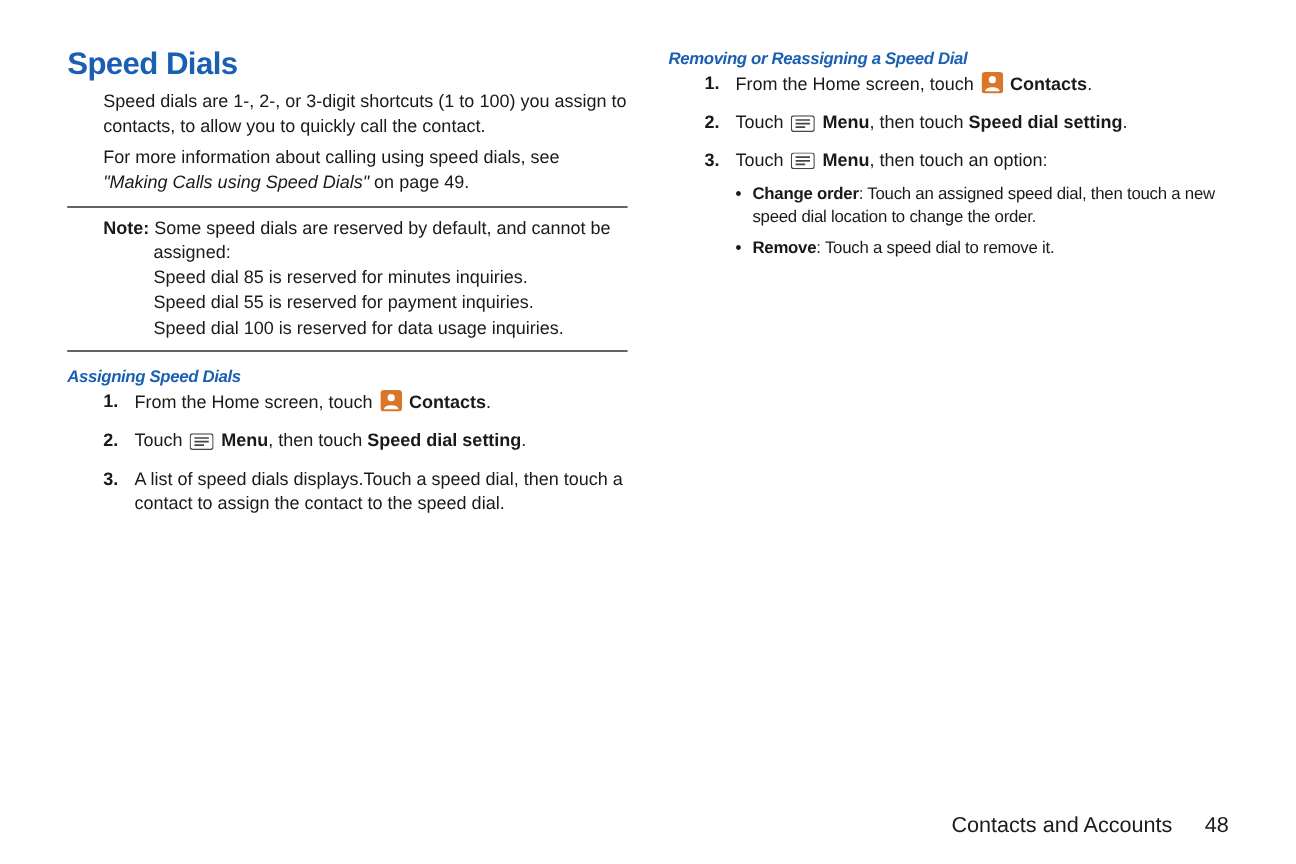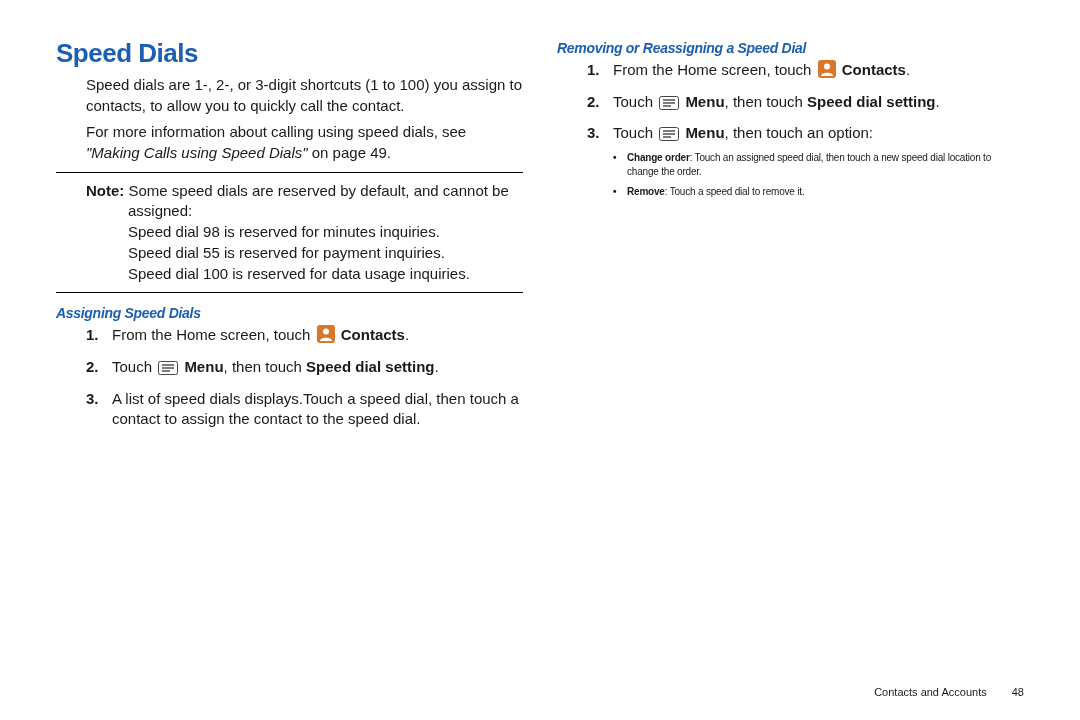--- a/index.html
+++ b/index.html
@@ -86,41 +86,41 @@
   }
   ul.bullets {
     list-style: none;
     padding: 0;
     margin: 4px 0 0 0;
   }
   ul.bullets > li {
     position: relative;
     padding-left: 14px;
     margin-bottom: 6px;
-    font-size: 10px;
+    font-size: 14px;
   }
   ul.bullets > li::before {
     content: "•";
     position: absolute;
     left: 0;
     font-weight: 700;
   }
   .b { font-weight: 700; }
   .i { font-style: italic; }
   .cond { letter-spacing: -0.2px; font-stretch: condensed; font-size: 14.5px; }
   .icon {
     display: inline-block;
     vertical-align: -3px;
     margin: 0 2px;
   }
   .footer {
     position: absolute;
     bottom: 22px;
     right: 56px;
-    font-size: 11px;
+    font-size: 18px;
   }
   .footer .pn {
     margin-left: 22px;
   }
 </style>
 </head>
 <body>
 
 <div class="page">
   <div class="cols">
@@ -131,21 +131,21 @@
       <p class="para">Speed dials are 1-, 2-, or 3-digit shortcuts (1 to 100) you assign to contacts, to allow you to quickly call the contact.</p>
 
       <p class="para">
         <span>For more information about calling using speed dials, see </span><span class="i">"Making Calls using Speed Dials"</span><span> on page 49.</span>
       </p>
 
       <div class="note-block">
         <p class="note-first">
           <span class="b">Note:</span><span> Some speed dials are reserved by default, and cannot be assigned:</span>
         </p>
-        <p class="note-rest">Speed dial 98 is reserved for minutes inquiries.</p>
+        <p class="note-rest">Speed dial 85 is reserved for minutes inquiries.</p>
         <p class="note-rest">Speed dial 55 is reserved for payment inquiries.</p>
         <p class="note-rest">Speed dial 100 is reserved for data usage inquiries.</p>
       </div>
 
       <h2 class="subhead">Assigning Speed Dials</h2>
 
       <ol class="numlist">
         <li>
           <span>From the Home screen, touch </span>
           <span class="icon">

